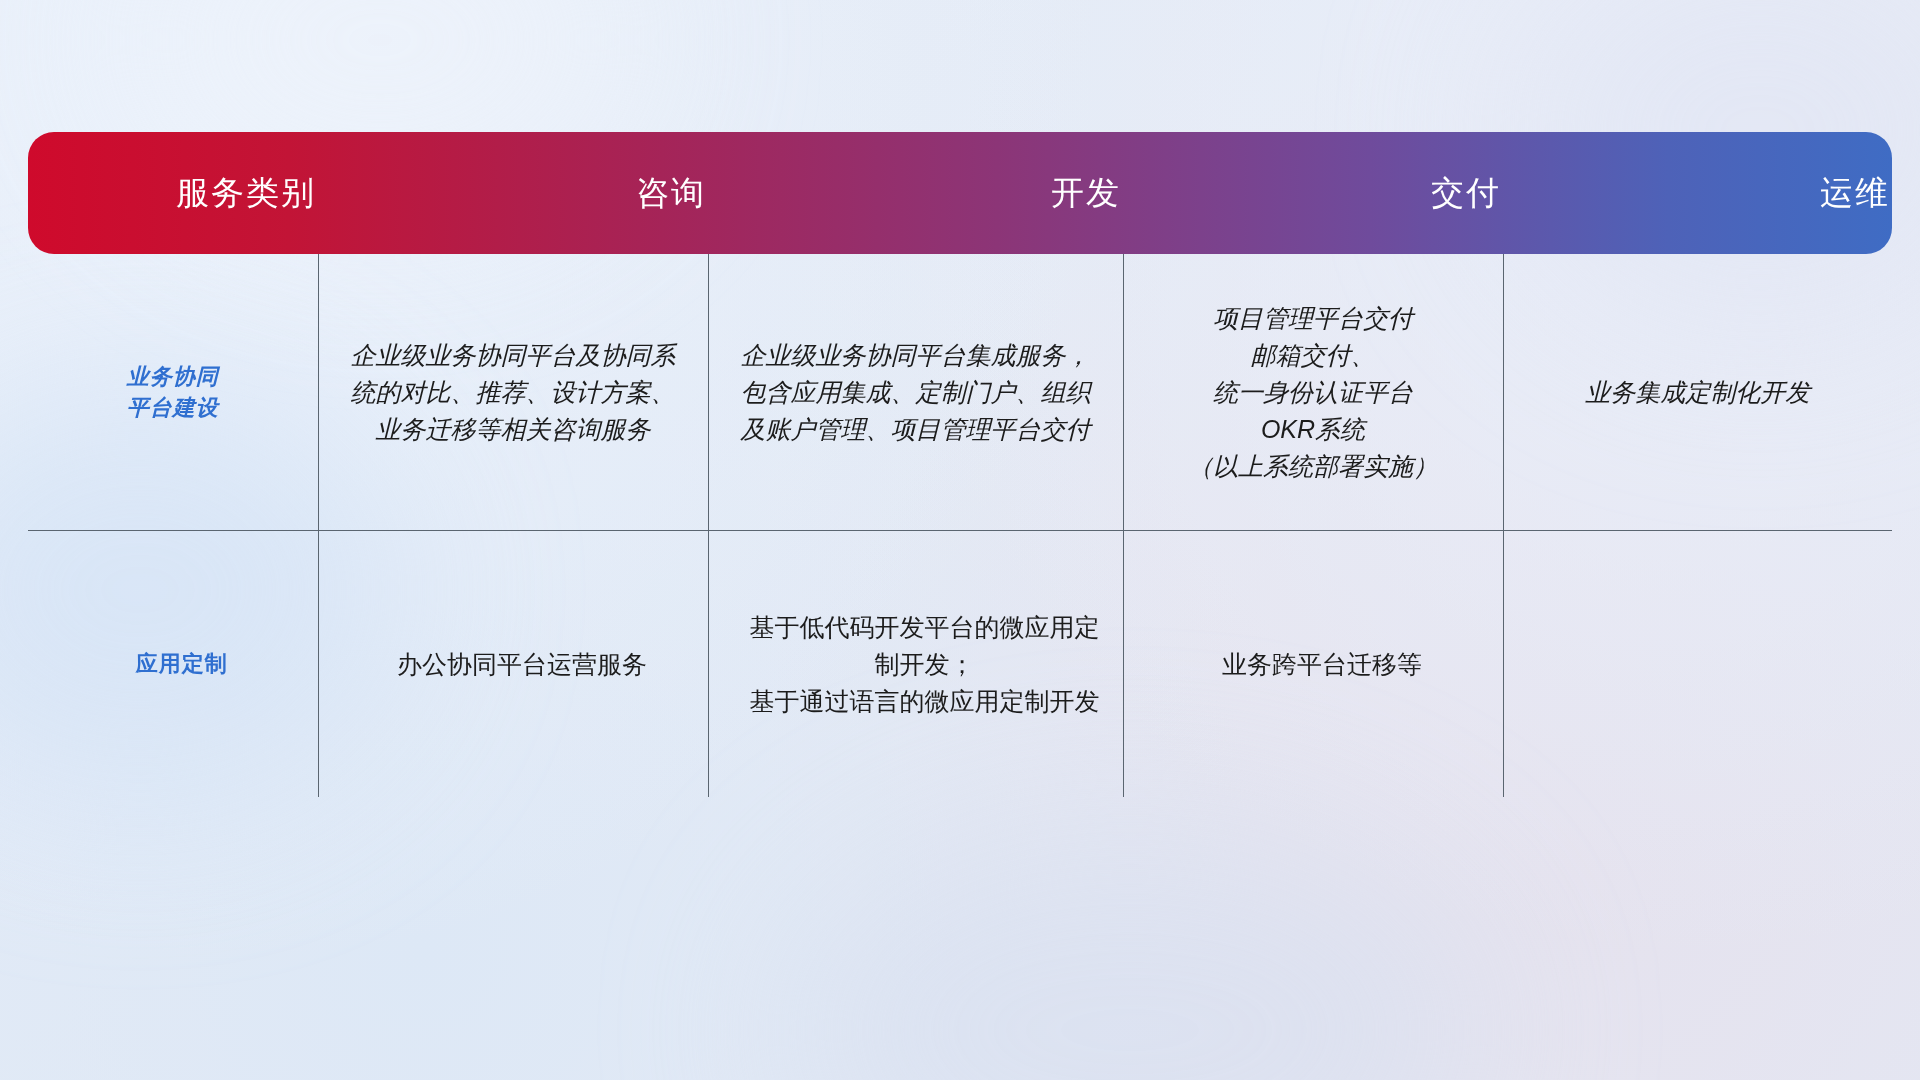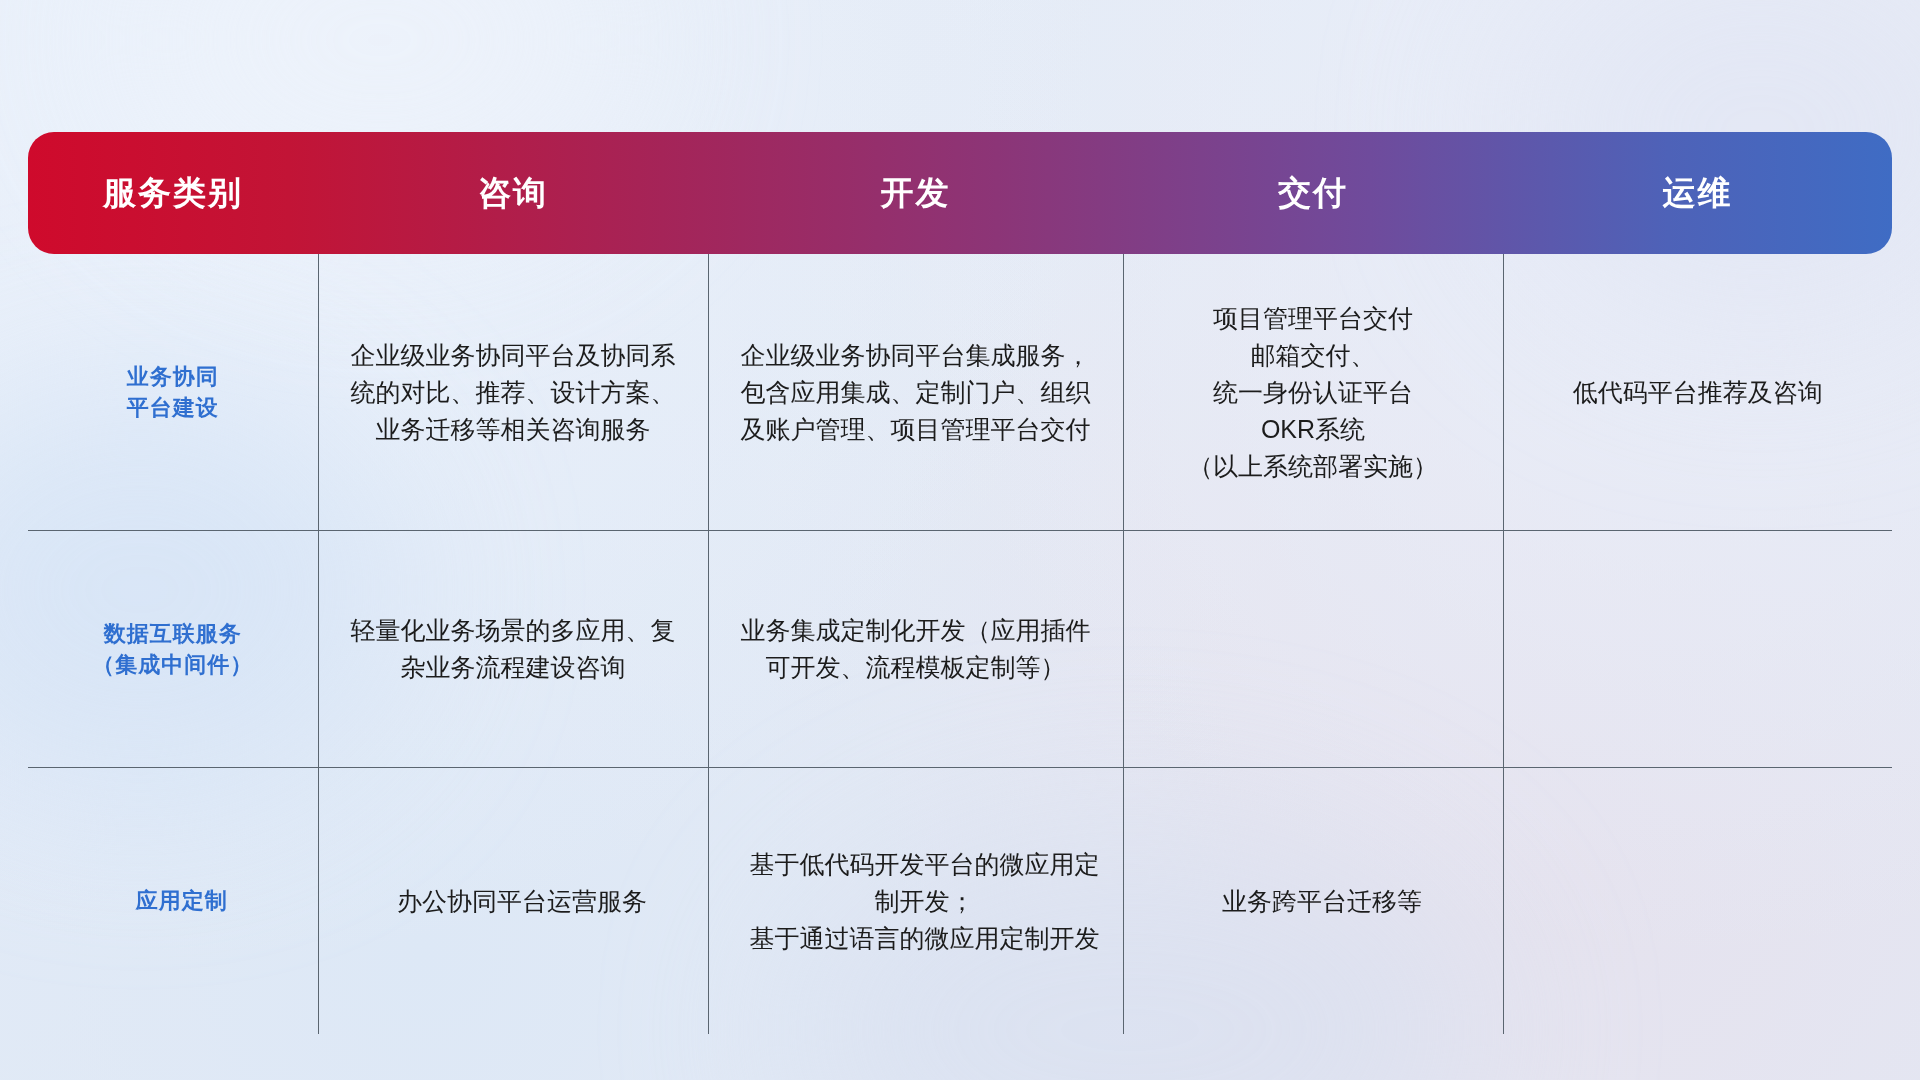--- a/index.html
+++ b/index.html
@@ -45,26 +45,26 @@
 
   table.matrix {
     width: 100%;
     border-collapse: collapse;
     table-layout: fixed;
   }
 
   
   thead th {
     height: 122px;
-    padding: 0 20px;
+    padding: 0 2px;
     color: #ffffff;
     font-size: 33px;
-    font-weight: bold;
+    font-weight: normal;
     letter-spacing: 2px;
-    text-align: center;
+    text-align: right;
     vertical-align: middle;
     border: none;
     position: relative;
   }
   thead tr {
     background: linear-gradient(90deg, #cf0a2c 0%, #c21436 14%, #a52458 34%, #8c3577 52%, #6f4b9c 72%, #4e62b8 88%, #3f6cc4 100%);
   }
   .hdr-first  { border-top-left-radius: 26px;  border-bottom-left-radius: 26px; }
   .hdr-last   { border-top-right-radius: 26px; border-bottom-right-radius: 26px; }
 
@@ -83,21 +83,21 @@
     border-left: none;
     color: #2f6fd0;
     font-weight: bold;
     font-size: 22px;
     letter-spacing: 1px;
     line-height: 1.42;
   }
   tbody tr td:last-child {
     border-right: none;
   }
-  tbody tr:first-child td { border-top: none; }
+  tbody tr:first-child td { border-top: none; font-style: italic; }
   tbody tr:last-child  td { border-bottom: none; padding-left: 36px; }
 
   tbody tr.r1 td { height: 248px; }
   tbody tr.r2 td { height: 208px; }
   tbody tr.r3 td { height: 238px; }
 
   .cell-text { white-space: pre-line; display: block; }
 
   
   col.c0 { width: 290px; }
@@ -150,41 +150,21 @@
 及账户管理、项目管理平台交付</span>
             </td>
           <td>
               <span class="cell-text">项目管理平台交付
 邮箱交付、
 统一身份认证平台
 OKR系统
 （以上系统部署实施）</span>
             </td>
           <td>
-              <span class="cell-text">低代码平台推荐及咨询</span>
-            </td>
-        </tr>
-        <tr class="r2">
-          <td>
-              <span class="cell-text">数据互联服务
-（集成中间件）</span>
-            </td>
-          <td>
-              <span class="cell-text">轻量化业务场景的多应用、复
-杂业务流程建设咨询</span>
-            </td>
-          <td>
-              <span class="cell-text">业务集成定制化开发（应用插件
-可开发、流程模板定制等）</span>
-            </td>
-          <td>
-              <span class="cell-text"></span>
-            </td>
-          <td>
-              <span class="cell-text"></span>
+              <span class="cell-text">业务集成定制化开发</span>
             </td>
         </tr>
         <tr class="r3">
           <td>
               <span class="cell-text">应用定制</span>
             </td>
           <td>
               <span class="cell-text">办公协同平台运营服务</span>
             </td>
           <td>

